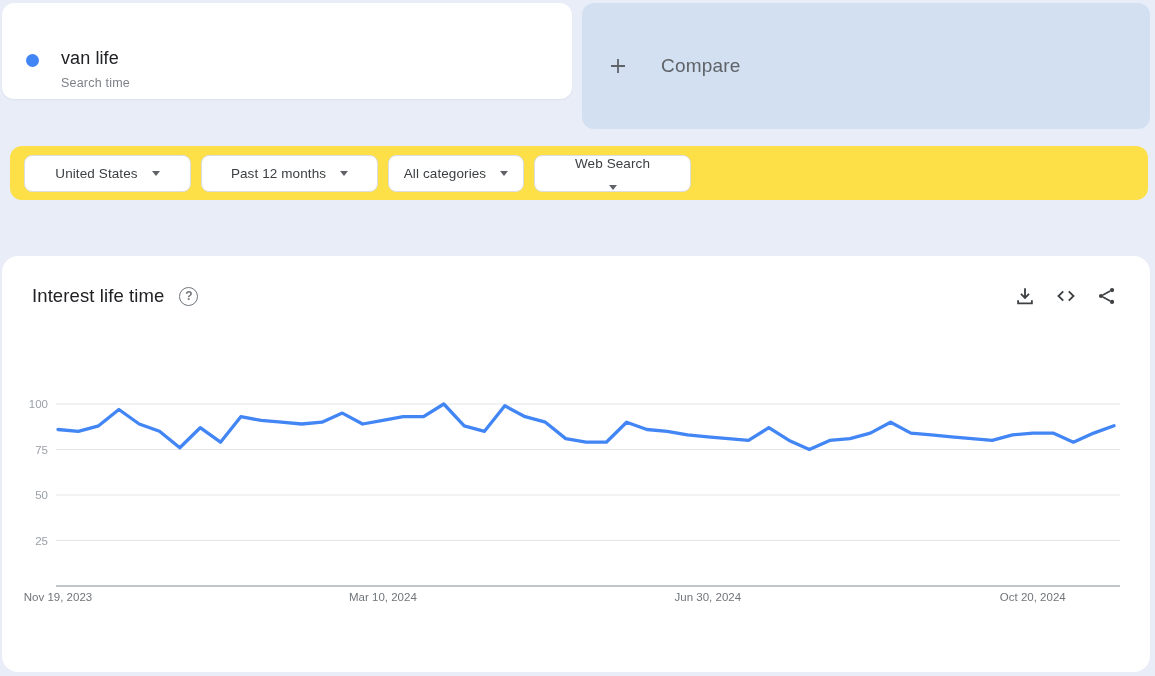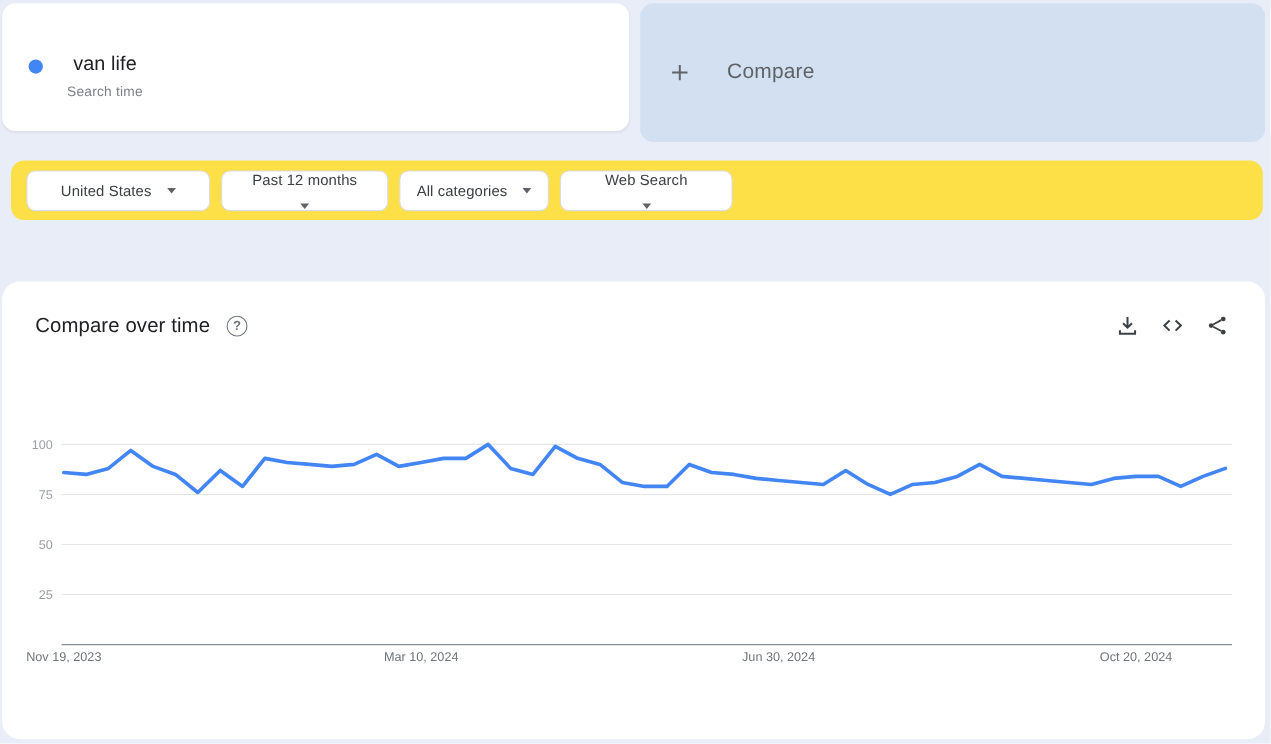--- a/index.html
+++ b/index.html
@@ -7,24 +7,23 @@
   body {
     font-family:"Liberation Sans", sans-serif;
     background:#e8edf7;
     position:relative;
     overflow:hidden;
   }
   .page { position:absolute; inset:0; }
 
   
   .term-card {
-    position:absolute; left:2px; top:3px; width:570px; height:116px;
+    position:absolute; left:2px; top:3px; width:570px; height:96px;
     background:#ffffff; border-radius:12px;
     box-shadow:0 1px 2px rgba(32,33,36,.06);
-    text-align:center;
   }
   .dot {
     position:absolute; left:24px; top:51px; width:13px; height:13px;
     border-radius:50%; background:#4285f4;
   }
   .term-text { position:absolute; left:59px; top:45px; }
   .term-title { font-size:18px; color:#202124; letter-spacing:.1px; }
   .term-sub { margin-top:7px; font-size:12.5px; color:#7d8288; letter-spacing:.2px; }
 
   .compare-card {
@@ -40,21 +39,21 @@
     position:absolute; left:10px; top:146px; width:1138px; height:54px;
     background:#fde047; border-radius:12px;
     display:flex; align-items:center; padding-left:14px; gap:10px;
   }
   .pill {
     height:37px; background:#fff; border:1px solid #dadce0; border-radius:8px;
     display:inline-flex; align-items:center; justify-content:center; gap:14px;
     font-family:"Liberation Sans", sans-serif;
     font-size:13.5px; color:#3c4043; cursor:pointer; letter-spacing:.1px;
   }
-  .pill.w1{ width:167px; } .pill.w2{ width:152px;flex-direction:column; } .pill.w3{ width:136px; } .pill.w4{ width:157px;flex-direction:column; }
+  .pill.w1{ width:167px; } .pill.w2{ width:177px; } .pill.w3{ width:136px; } .pill.w4{ width:157px;flex-direction:column; }
   .caret {
     width:0; height:0;
     border-left:4.5px solid transparent; border-right:4.5px solid transparent;
     border-top:5.5px solid #5f6368;
   }
 
   
   .chart-card {
     position:absolute; left:2px; top:256px; width:1148px; height:416px;
     background:#ffffff; border-radius:16px;
@@ -113,21 +112,21 @@
       <span class="caret"></span>
     </button>
     <button class="pill w4">
       <span>Web Search</span>
       <span class="caret"></span>
     </button>
   </div>
 
   <div class="chart-card">
     <div class="chart-header">
-      <span class="chart-title">Compare over time</span>
+      <span class="chart-title">Interest life time</span>
       <button class="help">?</button>
       <div class="actions">
         <button class="icon-btn" title="">
           <svg width="22" height="22" viewBox="0 0 24 24">
             <path d="M12 3.5v10M7.6 9.6l4.4 4.4 4.4-4.4" stroke="#3c4043" stroke-width="2" fill="none"></path>
             <path d="M4.5 16.5v3.5h15v-3.5" stroke="#3c4043" stroke-width="2" fill="none"></path>
           </svg>
         </button>
         <button class="icon-btn" title="">
           <svg width="22" height="22" viewBox="0 0 24 24">

